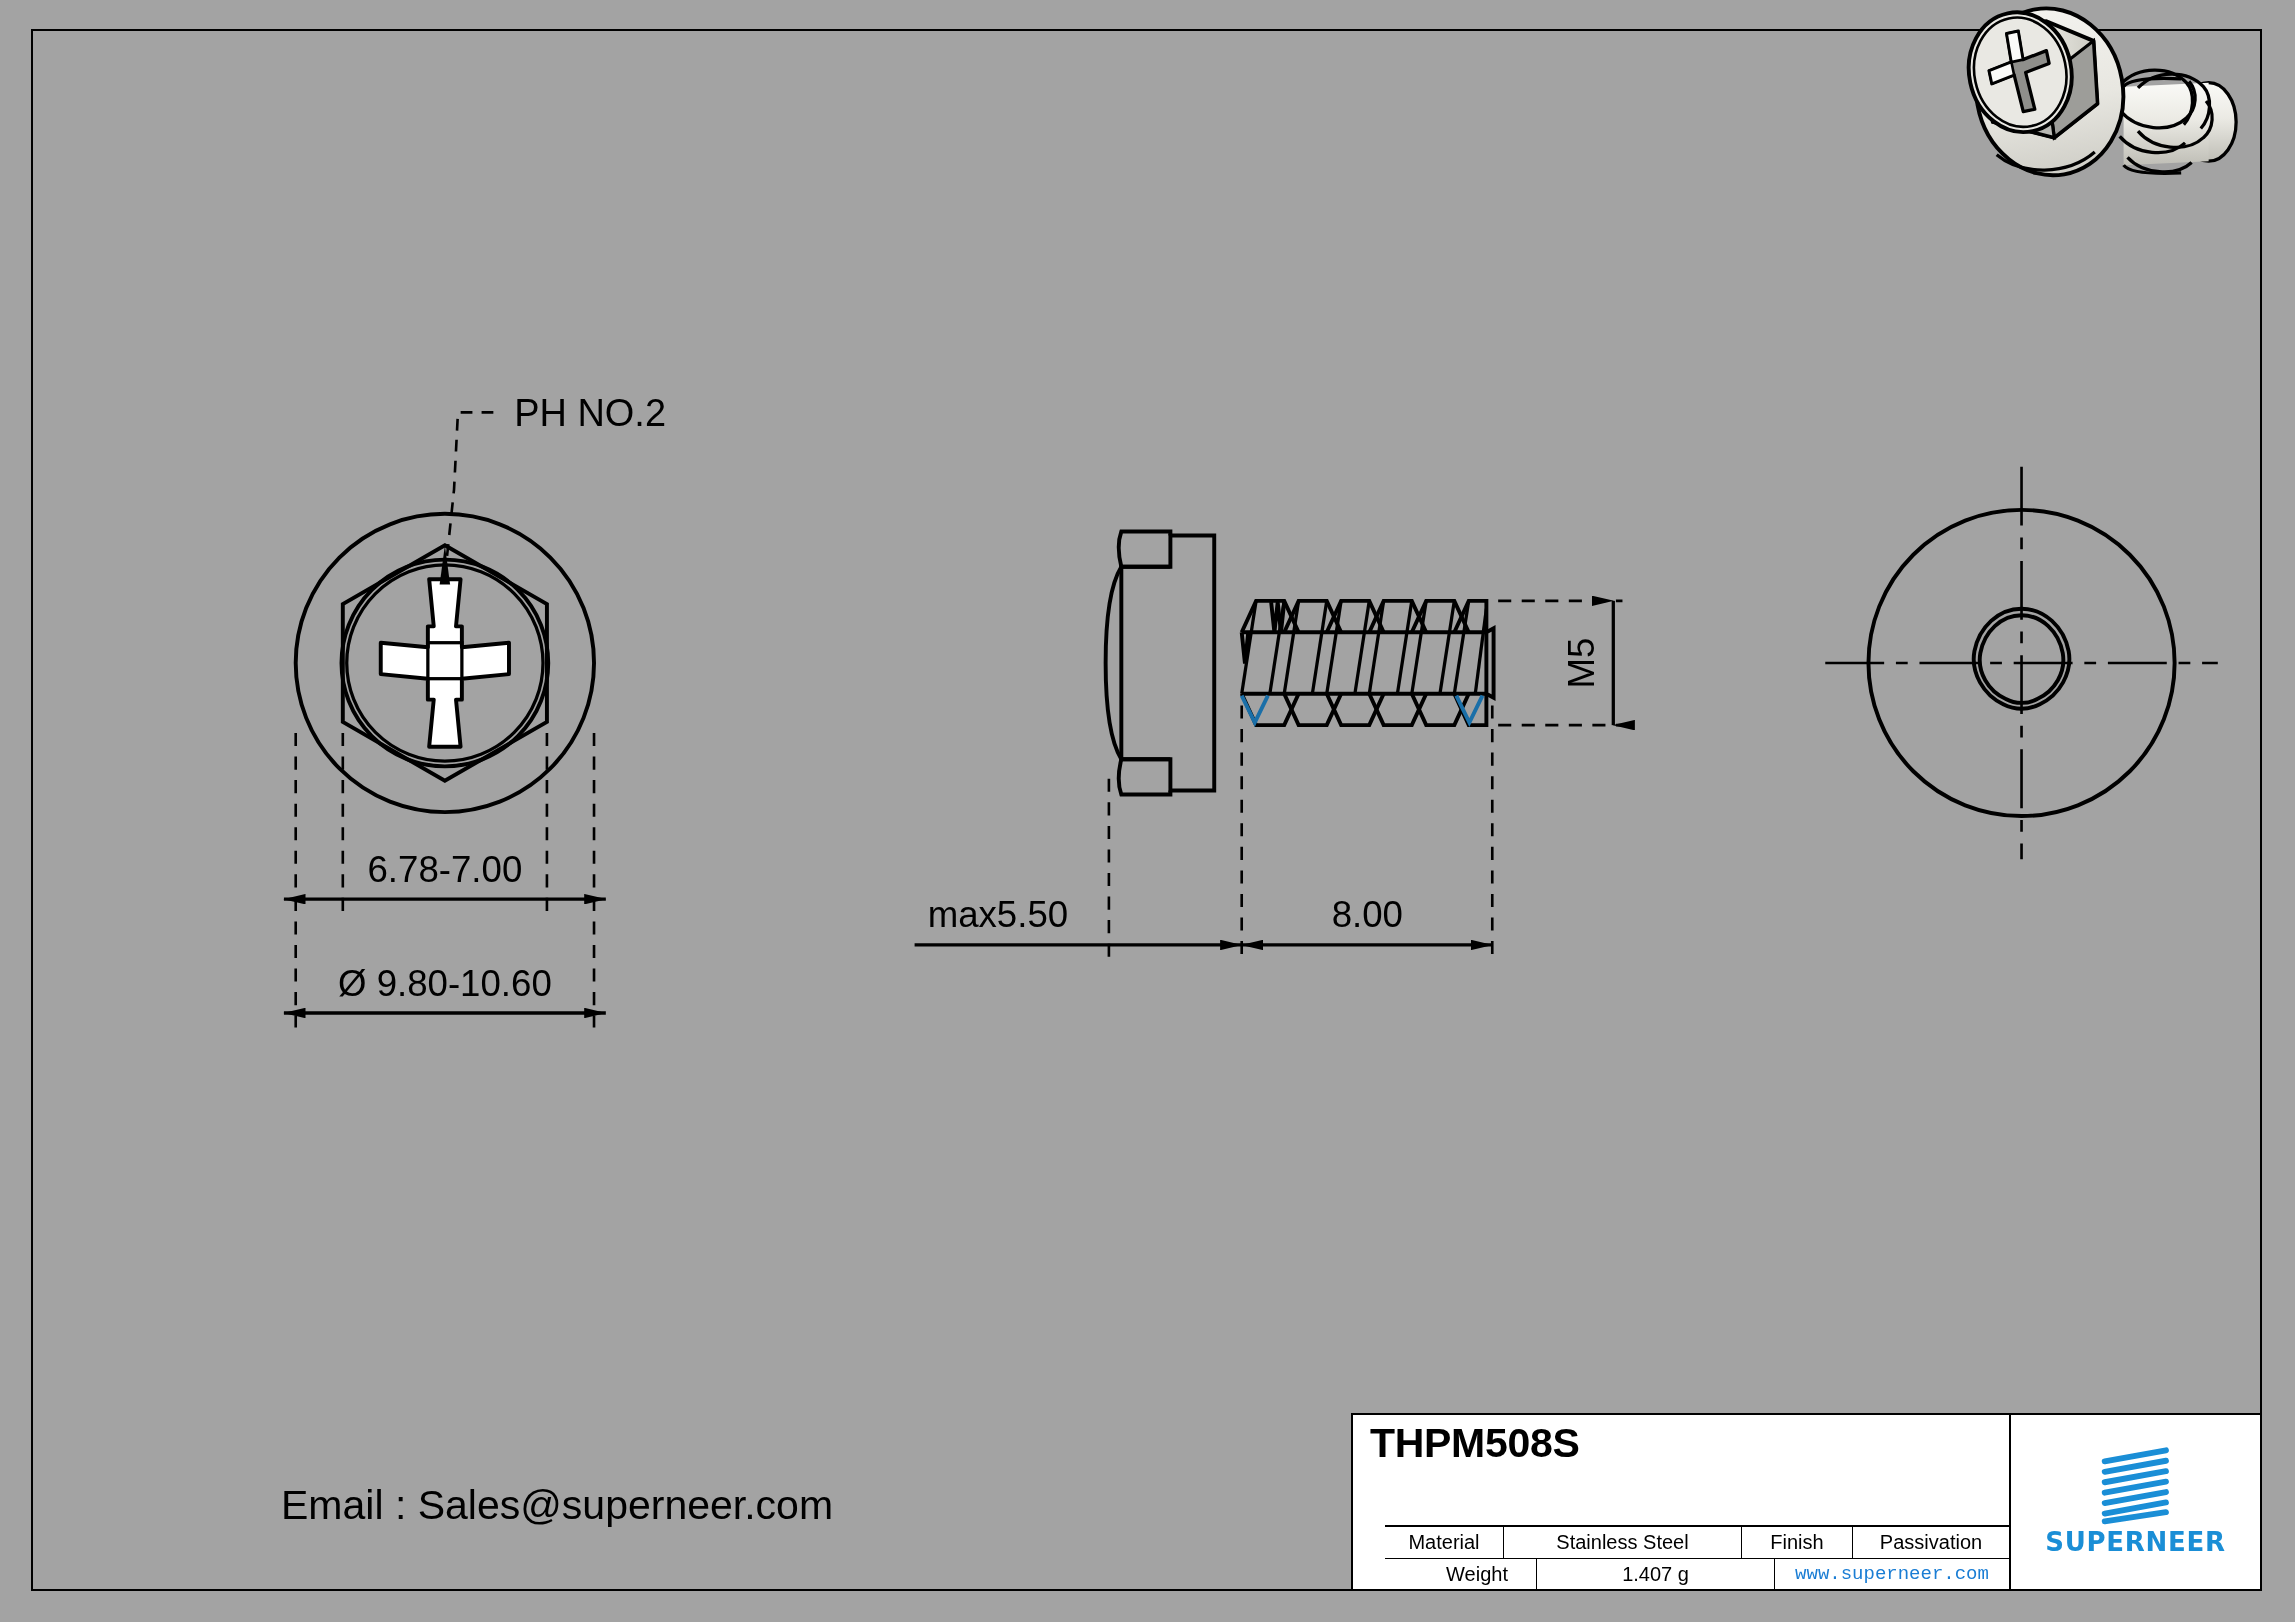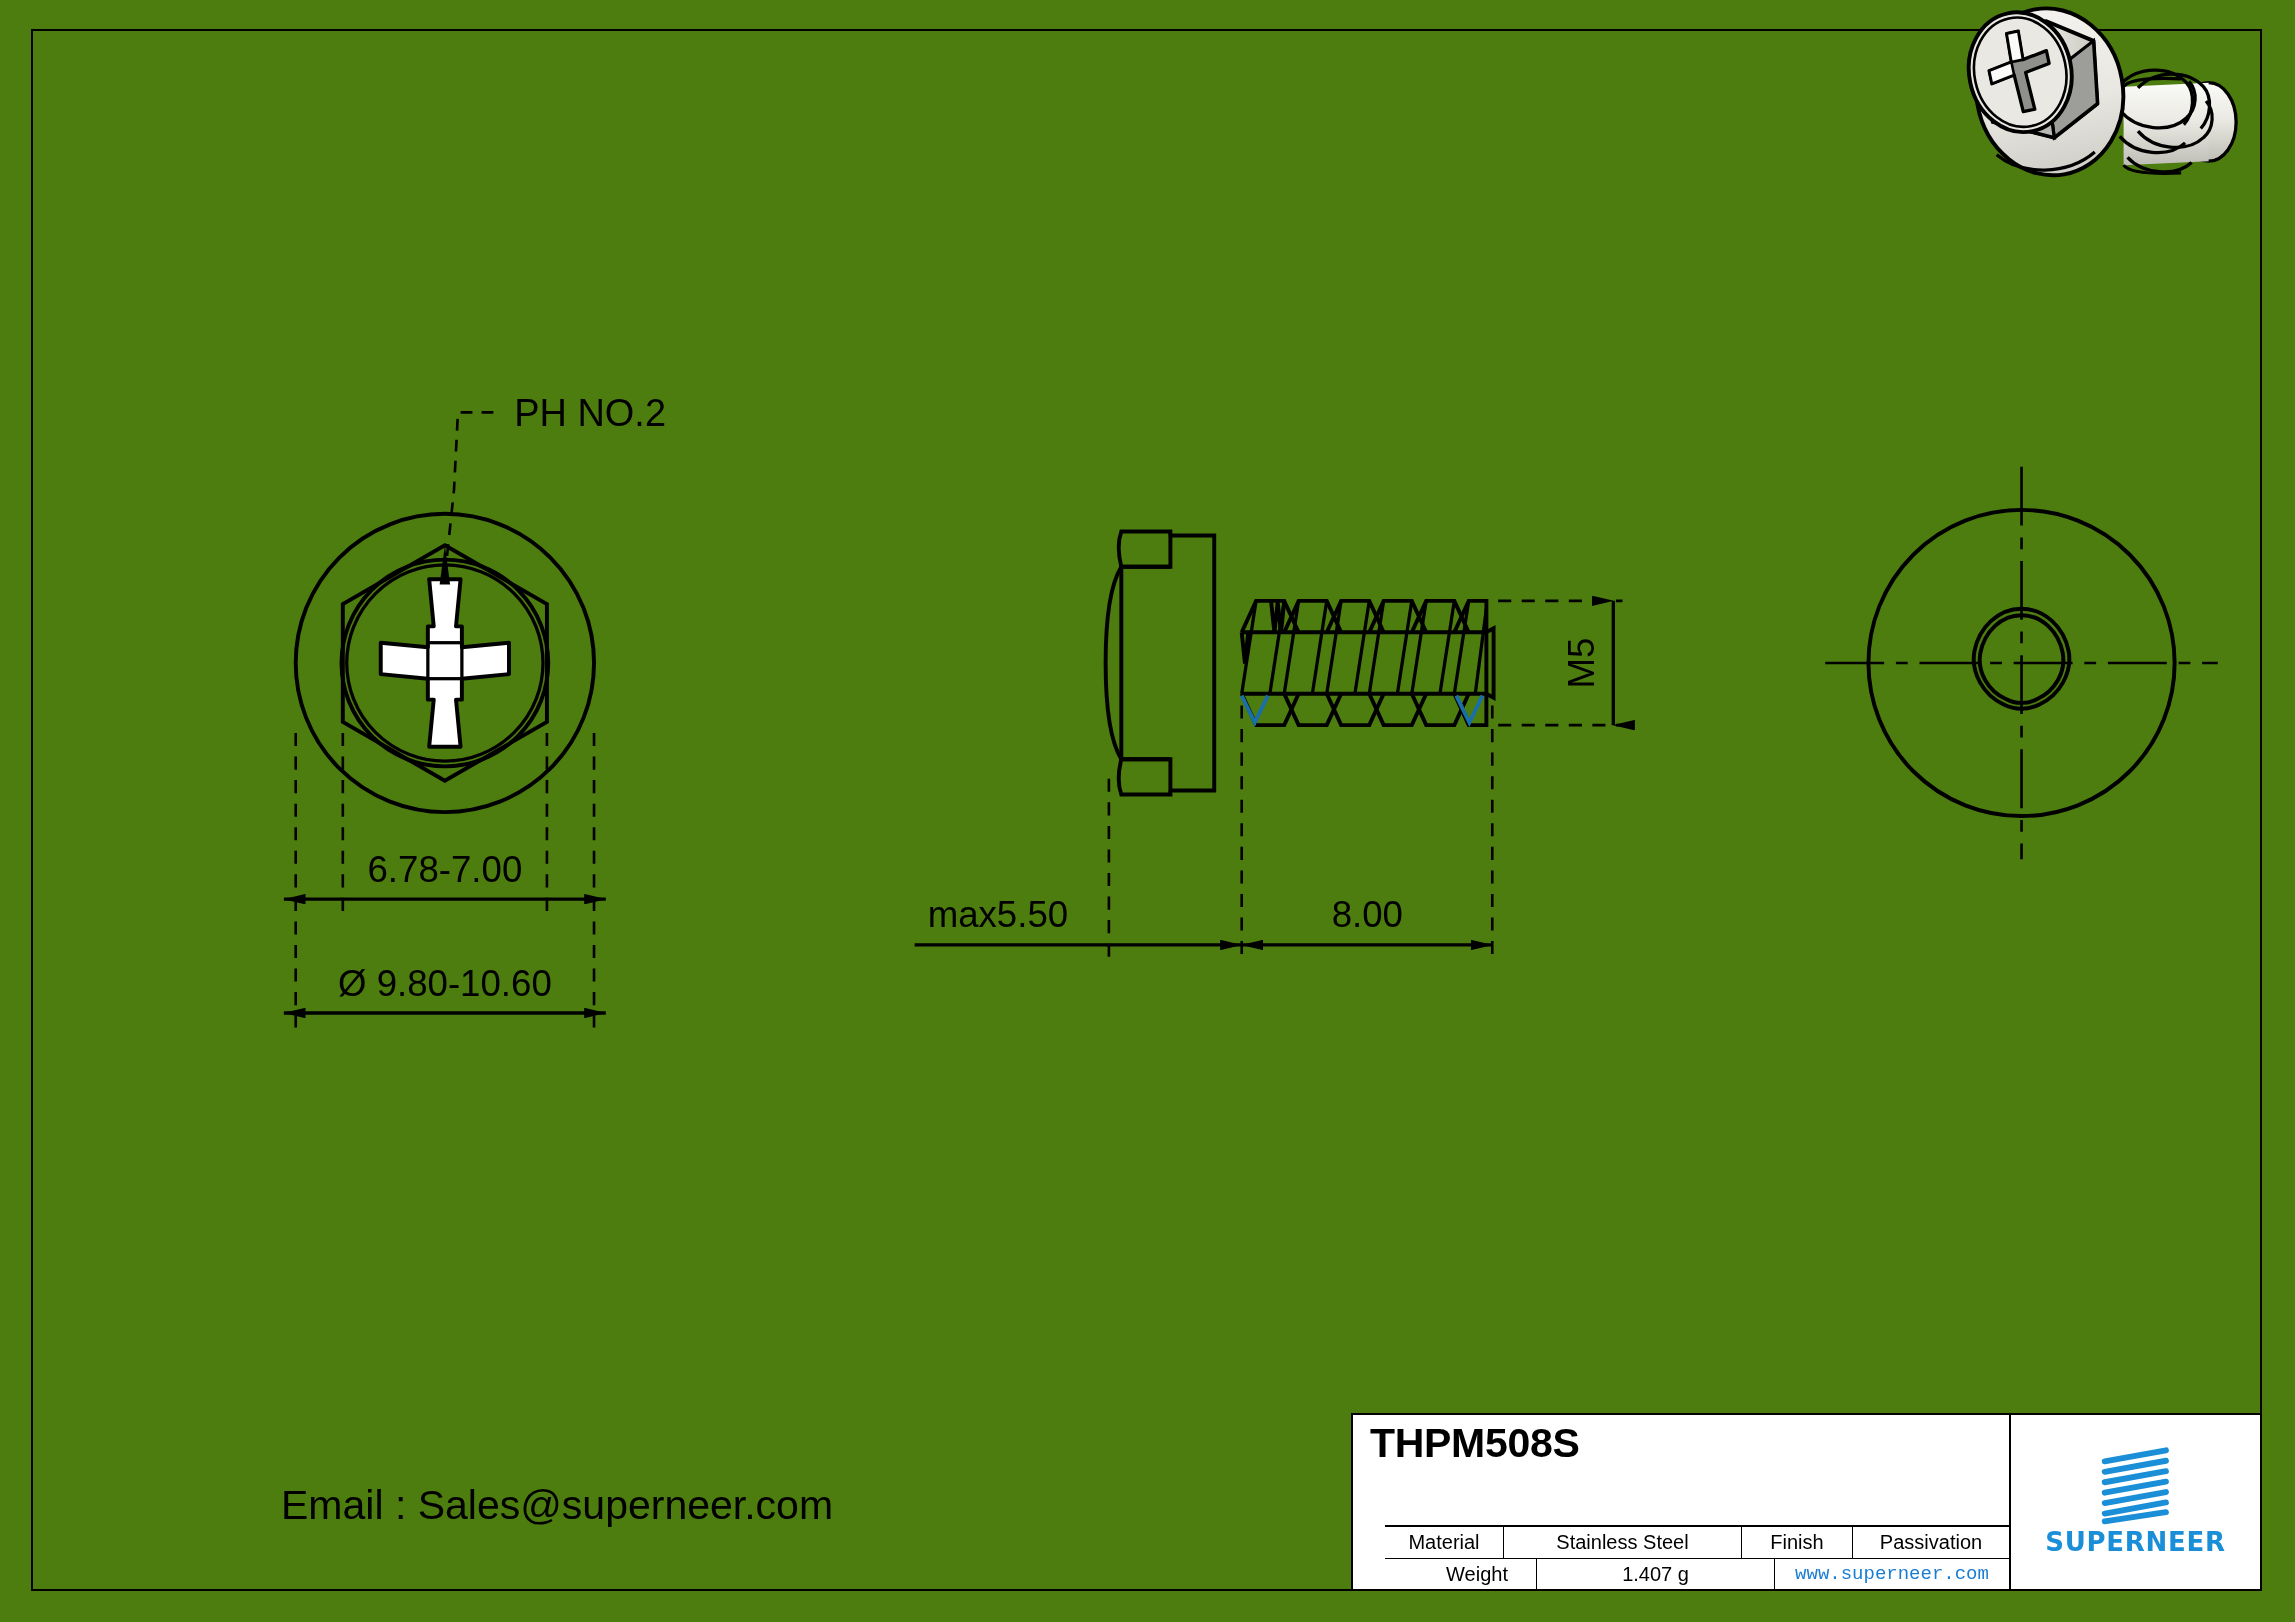--- a/index.html
+++ b/index.html
@@ -1,19 +1,19 @@
 <!DOCTYPE html>
 <html style="font-size:10.5px"><head>
 <meta charset="utf-8">
 <title>THPM508S Technical Drawing</title>
 <style>
   html,body{margin:0;padding:0;background:#ffffff;}
   body{width:2295px;height:1623px;position:relative;overflow:hidden;
        font-family:"Liberation Sans","DejaVu Sans",sans-serif;color:#000;}
-  .sheet{position:absolute;inset:0;background:#4d7c0f;}
+  .sheet{position:absolute;inset:0;background:#a3a3a3;}
   
   .frame{position:absolute;left:31px;top:29.4px;width:2231px;height:1562px;
          border:2.6px solid #000;box-sizing:border-box;}
   svg{position:absolute;left:0;top:0;width:2295px;height:1623px;overflow:visible;}
   .dimtext{font-family:"Liberation Sans","DejaVu Sans",sans-serif;font-weight:400;fill:#000;}
   
   .titleblock{position:absolute;left:1351px;top:1413px;width:911px;height:178px;
               border:2px solid #000;box-sizing:border-box;display:flex;background:#fff;}
   .tb-left{width:658px;display:flex;flex-direction:column;border-right:2px solid #000;box-sizing:border-box;}
   .tb-head{flex:1;padding:7.9px 0 0 17px;box-sizing:border-box;}

